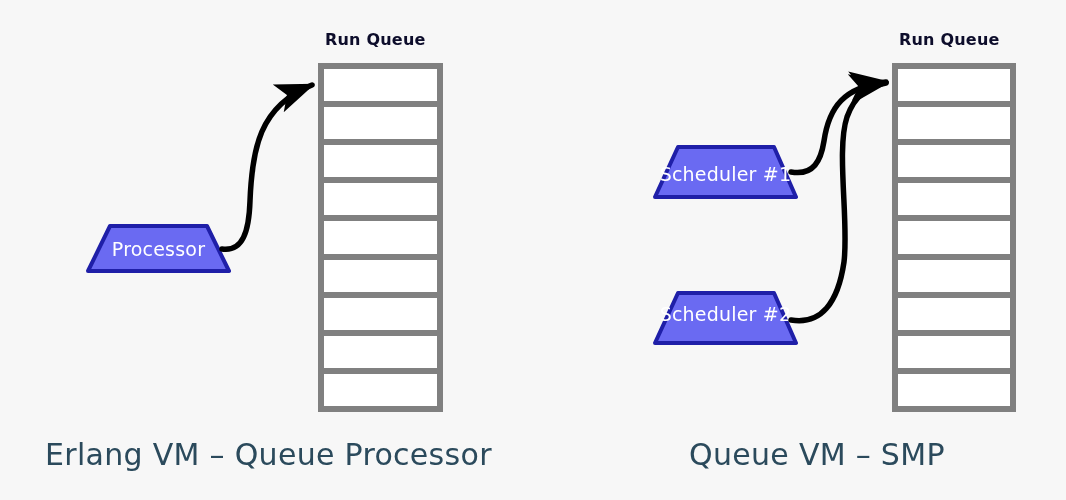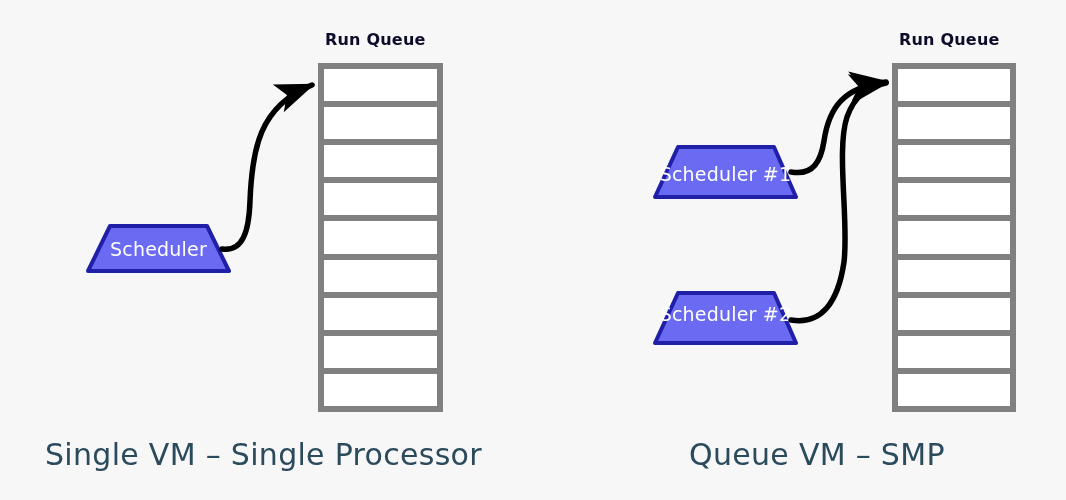--- a/index.html
+++ b/index.html
@@ -117,33 +117,33 @@
       <div class="queue-cell"></div>
       <div class="queue-cell"></div>
       <div class="queue-cell"></div>
       <div class="queue-cell"></div>
     </div>
 
     <div class="scheduler" style="left:86px; top:224px; width:145px; height:49px;">
       <svg width="145" height="49" viewBox="0 0 145 49">
         <polygon points="24,2 121,2 143,47 2,47" fill="#6a6af2" stroke="#1f1fa8" stroke-width="4" stroke-linejoin="round"></polygon>
       </svg>
-      <div class="scheduler-label">Scheduler</div>
+      <div class="scheduler-label">Processor</div>
     </div>
 
     <svg class="arrows" viewBox="0 0 533 500">
       <defs>
         <marker id="ah-l" markerWidth="9" markerHeight="9" refX="6.6" refY="3.1" orient="auto" markerUnits="strokeWidth">
           <path d="M0,0.4 L7.2,3.1 L0,5.8 L1.7,3.1 Z" fill="#000000"></path>
         </marker>
       </defs>
       <path d="M 222,249 C 243,252 249,231 250,201 C 252,150 259,106 312,85" fill="none" stroke="#000000" stroke-width="5.5" stroke-linecap="round" marker-end="url(#ah-l)"></path>
     </svg>
 
-    <div class="caption" style="left:45px; top:437px;">Single VM – Single Processor</div>
+    <div class="caption" style="left:45px; top:437px;">Erlang VM – Queue Processor</div>
   </div>
 
   <div class="panel" id="panel-right">
 
     <div class="queue-title" style="left:366px; top:30px;">Run Queue</div>
 
     <div class="queue" style="left:359px; top:63px; width:124px; height:349px;">
       <div class="queue-cell"></div>
       <div class="queue-cell"></div>
       <div class="queue-cell"></div>

